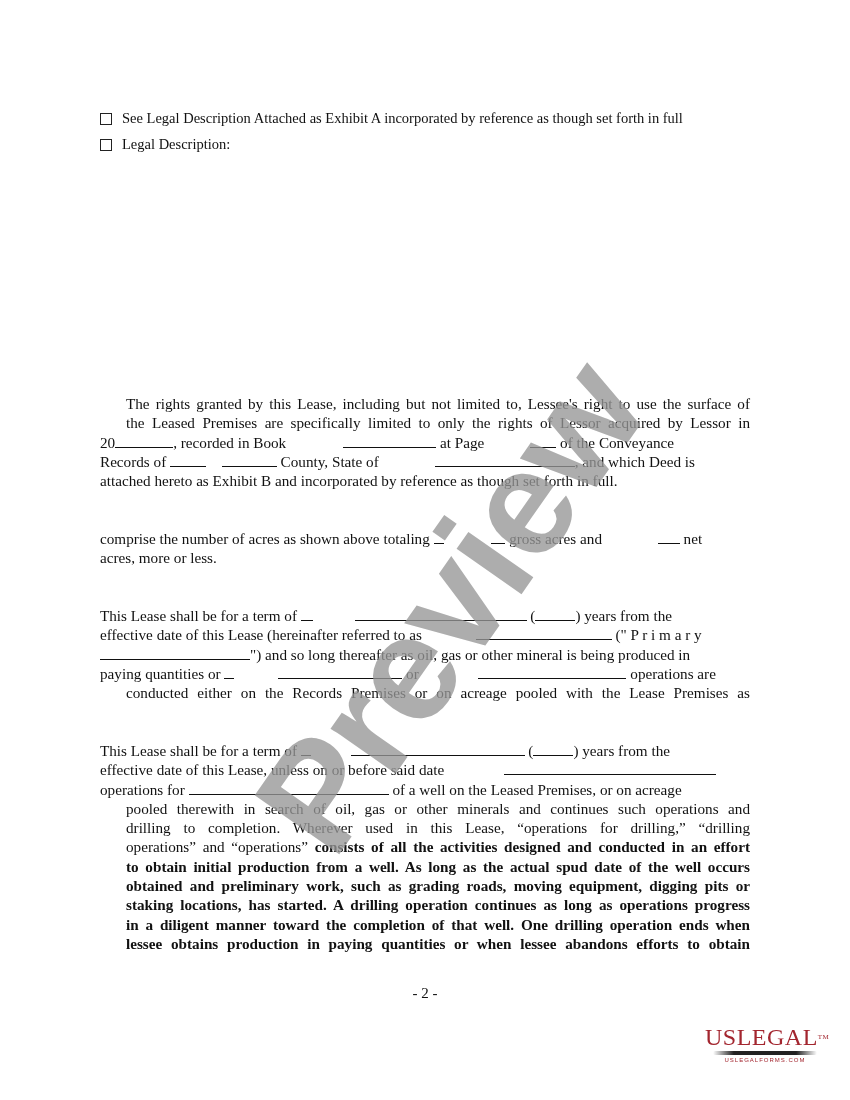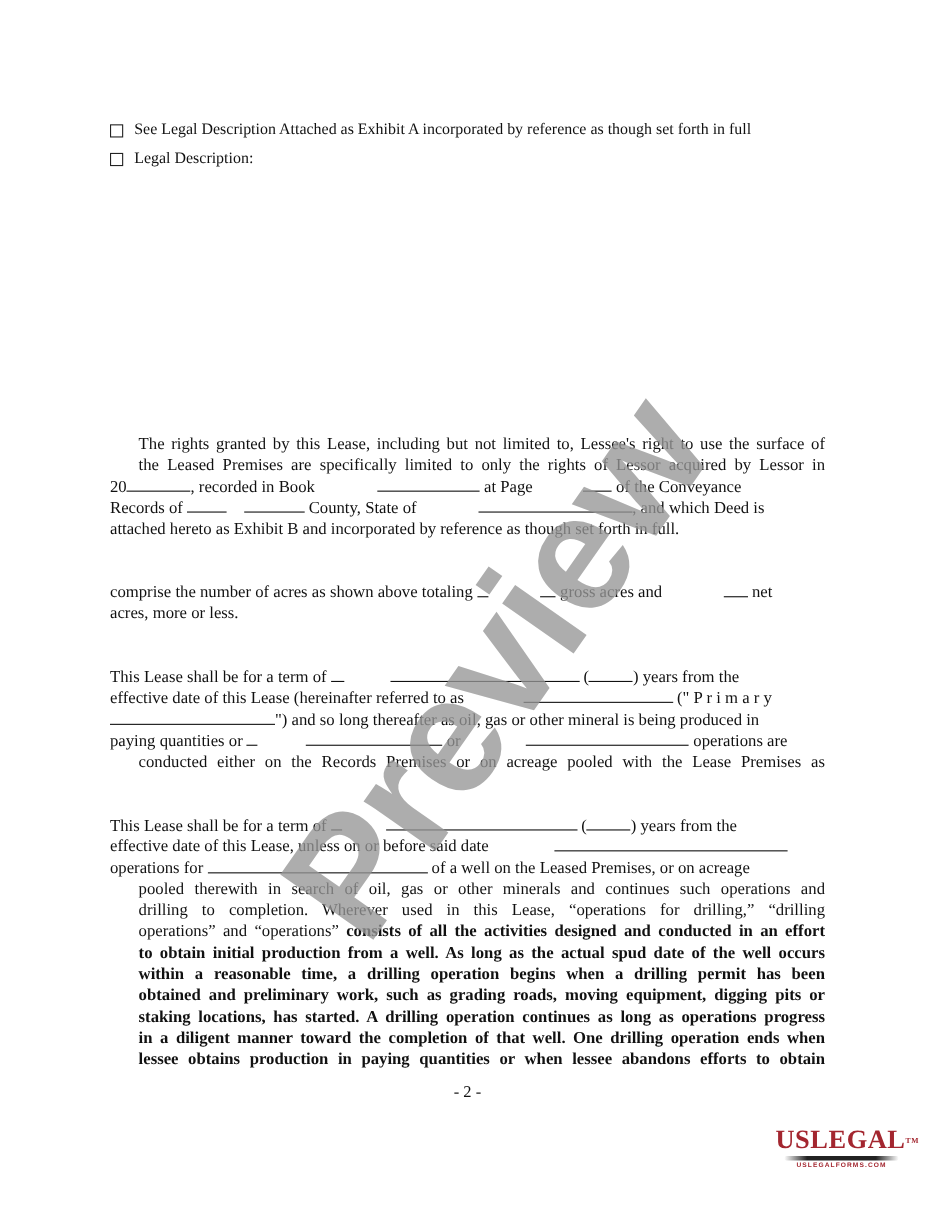--- a/index.html
+++ b/index.html
@@ -7,21 +7,21 @@
          font-family: "Liberation Serif", "DejaVu Serif", serif; color: #111; }
   .page { position: absolute; left: 0; top: 0; width: 850px; height: 1096px; padding-left: 10px; }
   .cb-row { position: absolute; left: 100px; display: flex; align-items: center; font-size: 14.5px; }
   .cb { width: 12px; height: 12px; border: 1.3px solid #222; margin-right: 10px; box-sizing: border-box; }
   .para { position: absolute; left: 100px; width: 650px; font-size: 15.2px; line-height: 19.3px; }
   .line { white-space: nowrap; height: 19.3px; position: relative; }
   .justify { text-align: justify; text-align-last: justify; white-space: normal; margin-left: 26px; }
   .u { display: inline-block; border-bottom: 1.2px solid #111; height: 13px; vertical-align: baseline; }
   .bold { font-weight: bold; }
   .pagenum { position: absolute; top: 985px; left: 0; width: 850px; text-align: center; font-size: 15px; }
-  .logo { position: absolute; left: 705px; top: 1025px; width: 120px; text-align: center; font-weight: bold; }
+  .logo { position: absolute; left: 705px; top: 1025px; width: 120px; text-align: center; }
   .logo-text { font-family: "Liberation Serif", serif; color: #a3262f; font-size: 24px; letter-spacing: 0.5px; line-height: 24px; }
   .logo-tm { font-size: 7px; vertical-align: top; color: #a3262f; }
   .logo-bar { height: 4px; margin: 2px 8px 0; background: linear-gradient(to right, transparent, #222 20%, #222 80%, transparent); border-radius: 2px; }
   .logo-url { font-family: "Liberation Sans", sans-serif; color: #a3262f; font-size: 6px; letter-spacing: 1px; margin-top: 2px; }
   .watermark { position: absolute; left: 150px; top: 520px; font-family: "Liberation Sans", sans-serif; font-weight: bold;
                font-size: 150px; color: rgba(150,150,150,0.78); transform: rotate(-55deg); transform-origin: center;
                width: 600px; text-align: center; pointer-events: none; letter-spacing: -2px; }
 </style>
 </head>
 <body>
@@ -108,21 +108,20 @@
       <span class="u" style="width:200px"></span>
       <span>of a well on the Leased Premises, or on acreage</span>
     </div>
     <div class="line justify">pooled therewith in search of oil, gas or other minerals and continues such operations and</div>
     <div class="line justify">drilling to completion. Wherever used in this Lease, “operations for drilling,” “drilling</div>
     <div class="line justify">
       <span>operations” and “operations”</span>
       <span class="bold">consists of all the activities designed and conducted in an effort</span>
     </div>
     <div class="line justify bold">to obtain initial production from a well. As long as the actual spud date of the well occurs</div>
-    <div class="line justify bold">within a reasonable time, a drilling operation begins when a drilling permit has been</div>
     <div class="line justify bold">obtained and preliminary work, such as grading roads, moving equipment, digging pits or</div>
     <div class="line justify bold">staking locations, has started. A drilling operation continues as long as operations progress</div>
     <div class="line justify bold">in a diligent manner toward the completion of that well. One drilling operation ends when</div>
     <div class="line justify bold">lessee obtains production in paying quantities or when lessee abandons efforts to obtain</div>
   </div>
 
   <div class="pagenum">- 2 -</div>
 
   <div class="logo">
     <div class="logo-text"><span>USLEGAL</span><span class="logo-tm">TM</span></div>

